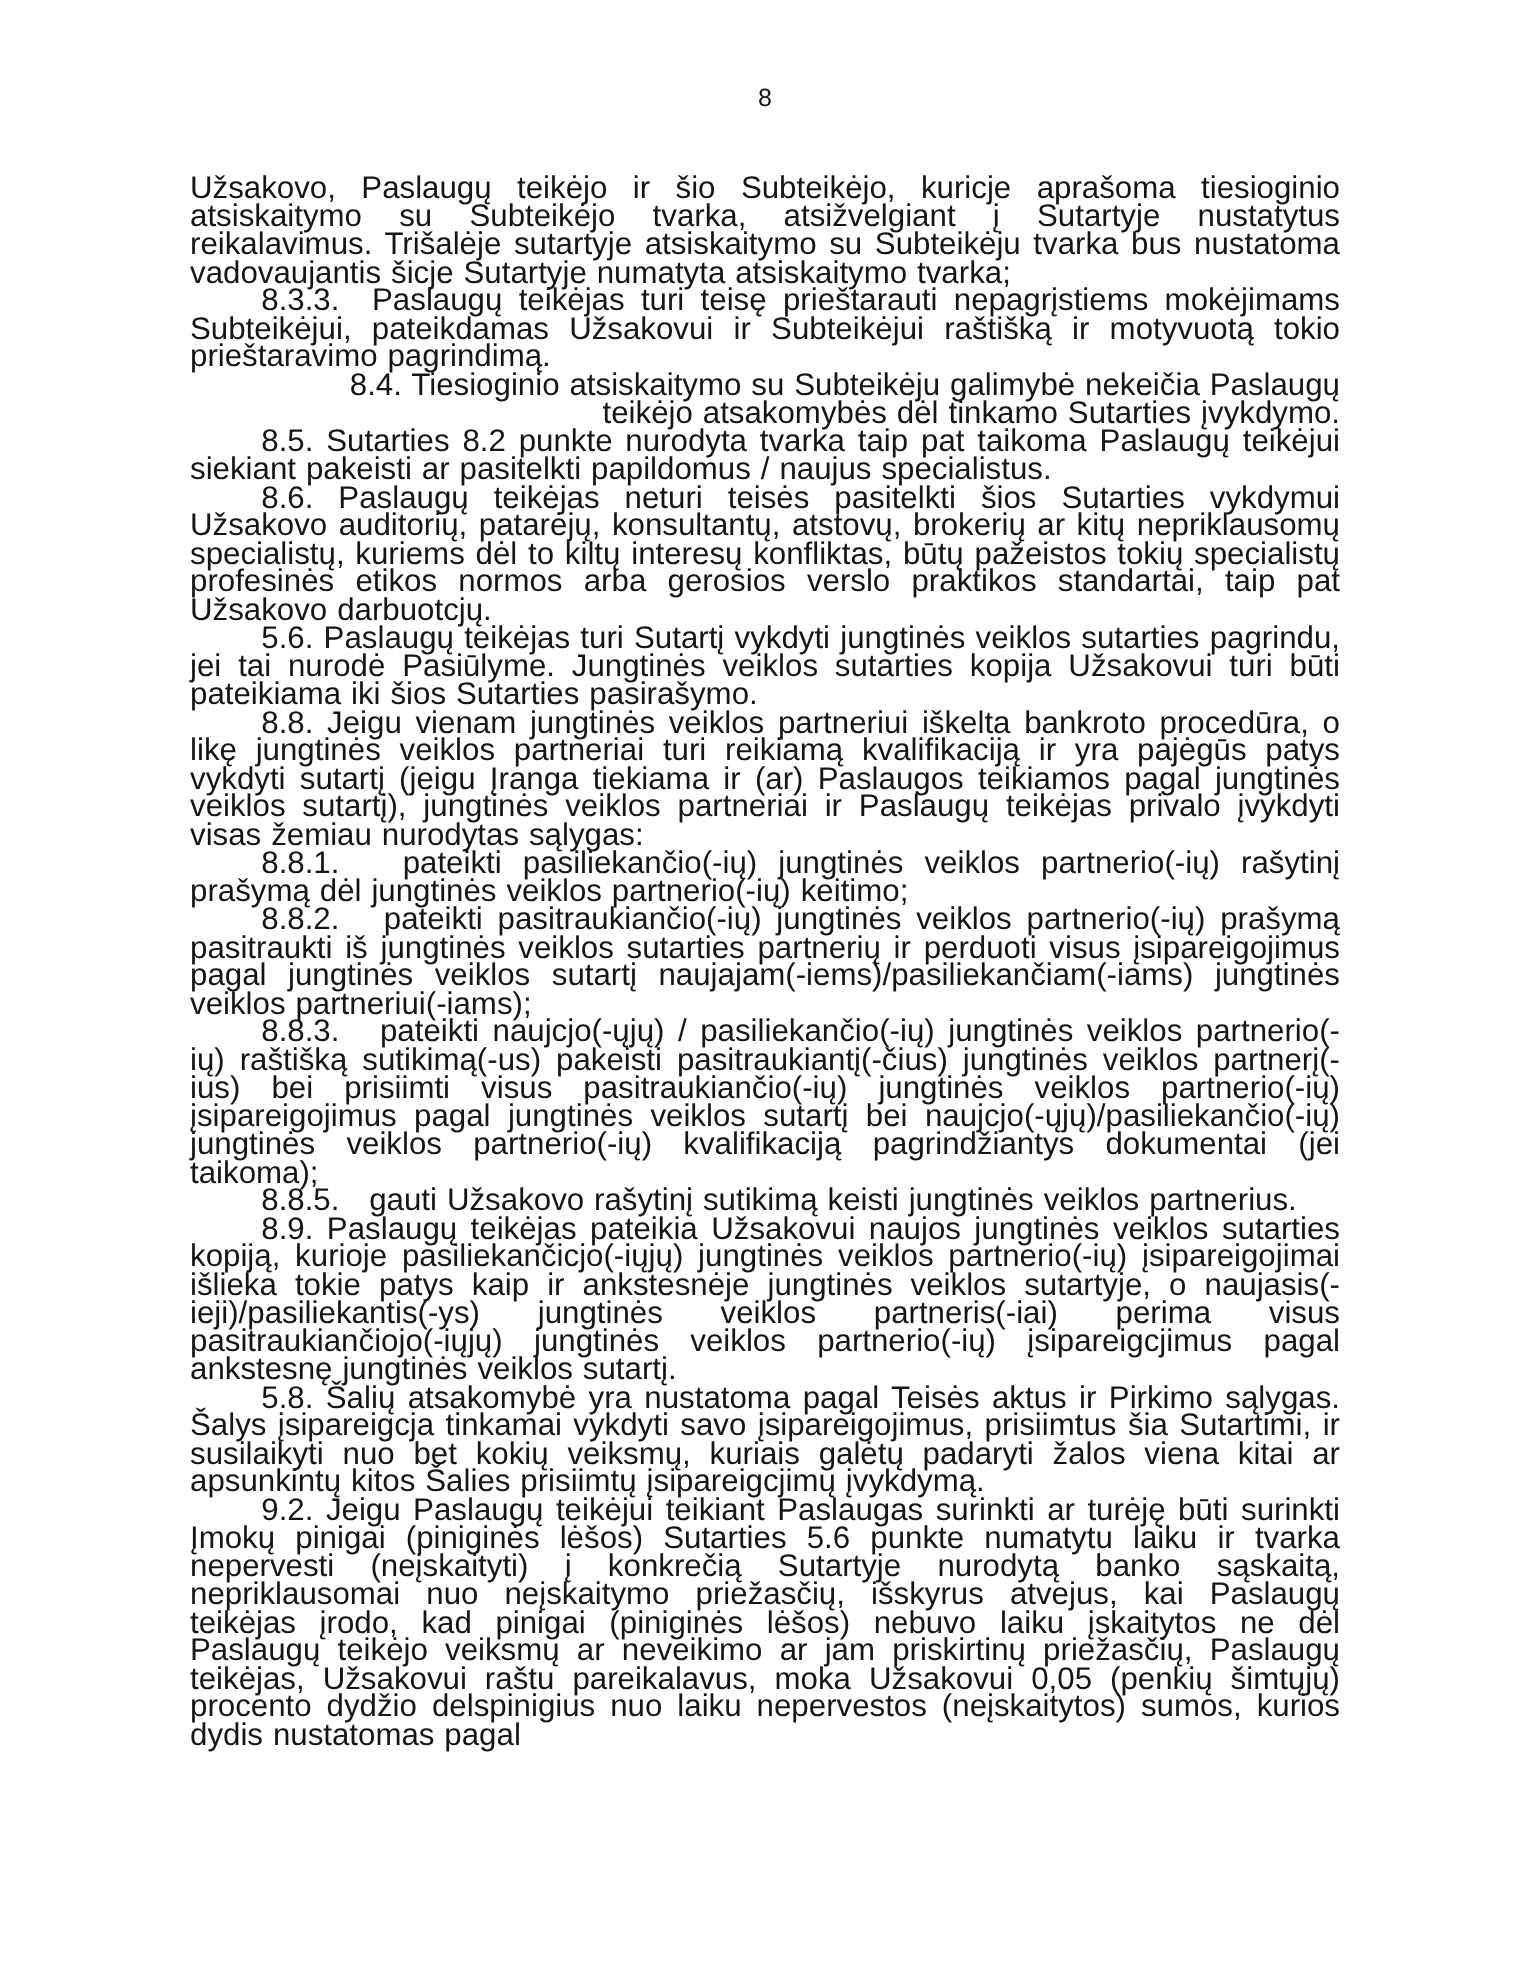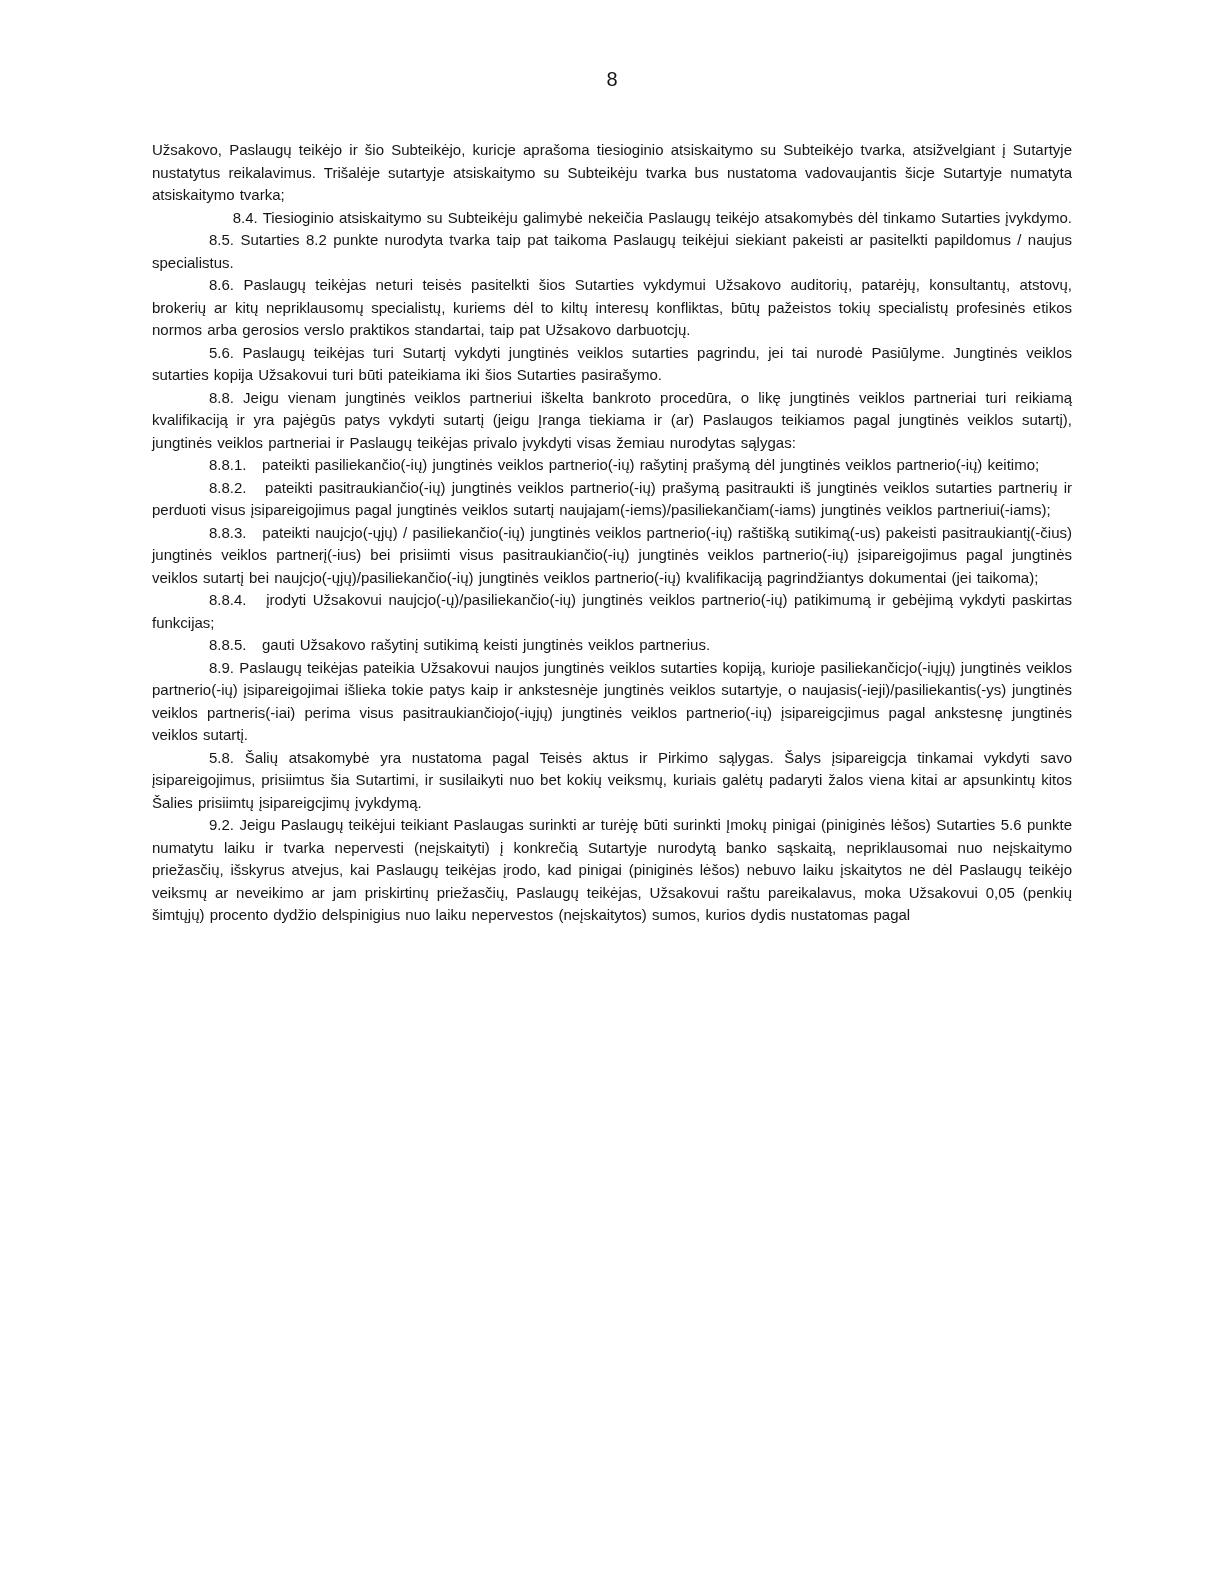--- a/index.html
+++ b/index.html
@@ -16,21 +16,21 @@
     overflow: hidden;
   }
   .page-number {
     text-align: center;
     font-size: 20px;
     line-height: 23px;
     margin-bottom: 48px;
   }
   .body-text p {
     margin: 0;
-    font-size: 15px;
+    font-size: 25px;
     line-height: 22.5px;
     word-spacing: 1px;
   }
   .just { text-align: justify; }
   .left { text-align: right; }
   .ind  { text-indent: 57px; }
   .section-heading {
     font-size: 20px;
     font-weight: bold;
     text-align: center;
@@ -39,27 +39,27 @@
     letter-spacing: 0.4px;
   }
 </style>
 </head>
 <body>
 
 <div class="page">
   <div class="page-number">8</div>
   <div class="body-text">
     <p class="just">Užsakovo, Paslaugų teikėjo ir šio Subteikėjo, kuricje aprašoma tiesioginio atsiskaitymo su Subteikėjo tvarka, atsižvelgiant į Sutartyje nustatytus reikalavimus. Trišalėje sutartyje atsiskaitymo su Subteikėju tvarka bus nustatoma vadovaujantis šicje Sutartyje numatyta atsiskaitymo tvarka;</p>
+    <p class="just ind">8.3.3.&nbsp; Paslaugų teikėjas turi teisę prieštarauti nepagrįstiems mokėjimams Subteikėjui, pateikdamas Užsakovui ir Subteikėjui raštišką ir motyvuotą tokio prieštaravimo pagrindimą.</p>
     <p class="left ind">8.4. Tiesioginio atsiskaitymo su Subteikėju galimybė nekeičia Paslaugų teikėjo atsakomybės dėl tinkamo Sutarties įvykdymo.</p>
     <p class="just ind">8.5. Sutarties 8.2 punkte nurodyta tvarka taip pat taikoma Paslaugų teikėjui siekiant pakeisti ar pasitelkti papildomus / naujus specialistus.</p>
     <p class="just ind">8.6. Paslaugų teikėjas neturi teisės pasitelkti šios Sutarties vykdymui Užsakovo auditorių, patarėjų, konsultantų, atstovų, brokerių ar kitų nepriklausomų specialistų, kuriems dėl to kiltų interesų konfliktas, būtų pažeistos tokių specialistų profesinės etikos normos arba gerosios verslo praktikos standartai, taip pat Užsakovo darbuotcjų.</p>
     <p class="just ind">5.6. Paslaugų teikėjas turi Sutartį vykdyti jungtinės veiklos sutarties pagrindu, jei tai nurodė Pasiūlyme. Jungtinės veiklos sutarties kopija Užsakovui turi būti pateikiama iki šios Sutarties pasirašymo.</p>
     <p class="just ind">8.8. Jeigu vienam jungtinės veiklos partneriui iškelta bankroto procedūra, o likę jungtinės veiklos partneriai turi reikiamą kvalifikaciją ir yra pajėgūs patys vykdyti sutartį (jeigu Įranga tiekiama ir (ar) Paslaugos teikiamos pagal jungtinės veiklos sutartį), jungtinės veiklos partneriai ir Paslaugų teikėjas privalo įvykdyti visas žemiau nurodytas sąlygas:</p>
     <p class="just ind">8.8.1.&nbsp;&nbsp; pateikti pasiliekančio(-ių) jungtinės veiklos partnerio(-ių) rašytinį prašymą dėl jungtinės veiklos partnerio(-ių) keitimo;</p>
     <p class="just ind">8.8.2.&nbsp;&nbsp; pateikti pasitraukiančio(-ių) jungtinės veiklos partnerio(-ių) prašymą pasitraukti iš jungtinės veiklos sutarties partnerių ir perduoti visus įsipareigojimus pagal jungtinės veiklos sutartį naujajam(-iems)/pasiliekančiam(-iams) jungtinės veiklos partneriui(-iams);</p>
     <p class="just ind">8.8.3.&nbsp;&nbsp; pateikti naujcjo(-ųjų) / pasiliekančio(-ių) jungtinės veiklos partnerio(-ių) raštišką sutikimą(-us) pakeisti pasitraukiantį(-čius) jungtinės veiklos partnerį(-ius) bei prisiimti visus pasitraukiančio(-ių) jungtinės veiklos partnerio(-ių) įsipareigojimus pagal jungtinės veiklos sutartį bei naujcjo(-ųjų)/pasiliekančio(-ių) jungtinės veiklos partnerio(-ių) kvalifikaciją pagrindžiantys dokumentai (jei taikoma);</p>
-    <p class="just ind">8.8.4.&nbsp;&nbsp; įrodyti Užsakovui naujcjo(-ų)/pasiliekančio(-ių) jungtinės veiklos partnerio(-ių) patikimumą ir gebėjimą vykdyti paskirtas funkcijas;</p>
     <p class="just ind">8.8.5.&nbsp;&nbsp; gauti Užsakovo rašytinį sutikimą keisti jungtinės veiklos partnerius.</p>
     <p class="just ind">8.9. Paslaugų teikėjas pateikia Užsakovui naujos jungtinės veiklos sutarties kopiją, kurioje pasiliekančicjo(-iųjų) jungtinės veiklos partnerio(-ių) įsipareigojimai išlieka tokie patys kaip ir ankstesnėje jungtinės veiklos sutartyje, o naujasis(-ieji)/pasiliekantis(-ys) jungtinės veiklos partneris(-iai) perima visus pasitraukiančiojo(-iųjų) jungtinės veiklos partnerio(-ių) įsipareigcjimus pagal ankstesnę jungtinės veiklos sutartį.</p>
     <p class="just ind">5.8. Šalių atsakomybė yra nustatoma pagal Teisės aktus ir Pirkimo sąlygas. Šalys įsipareigcja tinkamai vykdyti savo įsipareigojimus, prisiimtus šia Sutartimi, ir susilaikyti nuo bet kokių veiksmų, kuriais galėtų padaryti žalos viena kitai ar apsunkintų kitos Šalies prisiimtų įsipareigcjimų įvykdymą.</p>
     <p class="just ind">9.2. Jeigu Paslaugų teikėjui teikiant Paslaugas surinkti ar turėję būti surinkti Įmokų pinigai (piniginės lėšos) Sutarties 5.6 punkte numatytu laiku ir tvarka nepervesti (neįskaityti) į konkrečią Sutartyje nurodytą banko sąskaitą, nepriklausomai nuo neįskaitymo priežasčių, išskyrus atvejus, kai Paslaugų teikėjas įrodo, kad pinigai (piniginės lėšos) nebuvo laiku įskaitytos ne dėl Paslaugų teikėjo veiksmų ar neveikimo ar jam priskirtinų priežasčių, Paslaugų teikėjas, Užsakovui raštu pareikalavus, moka Užsakovui 0,05 (penkių šimtųjų) procento dydžio delspinigius nuo laiku nepervestos (neįskaitytos) sumos, kurios dydis nustatomas pagal</p>
   </div>
 </div>
 
 </body></html>

